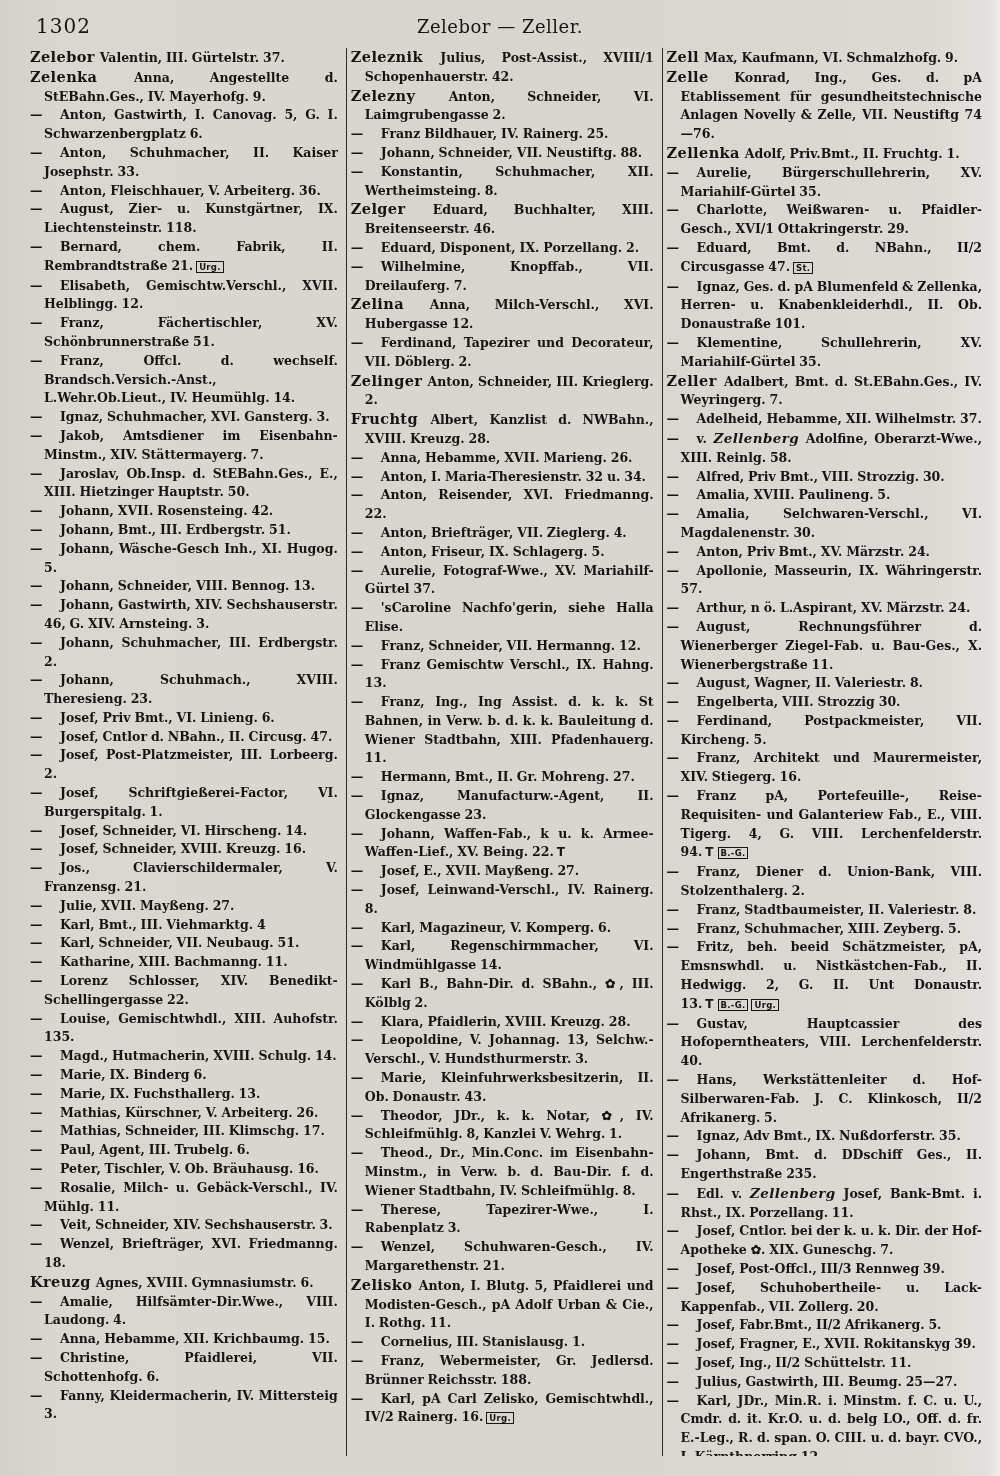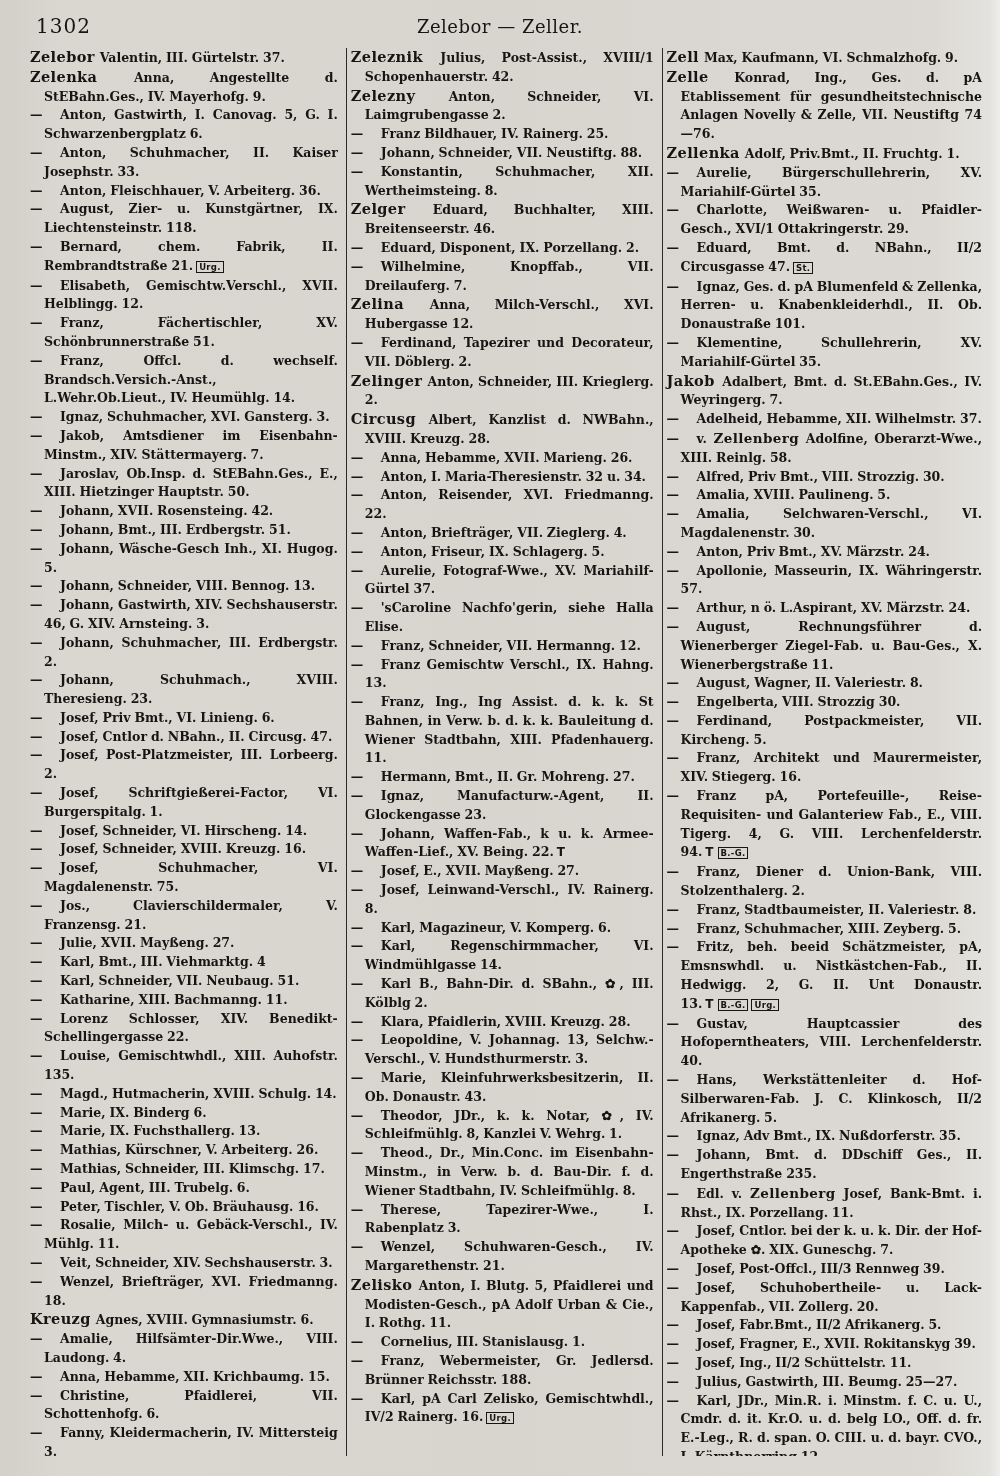--- a/index.html
+++ b/index.html
@@ -56,20 +56,21 @@
     text-indent:0;
     letter-spacing:0;
   }
   .lead{
     font-size:14.5px;
     letter-spacing:0.4px;
   }
   .bm{
     font-size:13.5px;
     letter-spacing:0.4px;
+    font-style:italic;
   }
   .badge{
     font-family:"DejaVu Sans", sans-serif;
     font-size:8.5px;
     font-weight:bold;
     border:1.5px solid #161513;
     padding:0 2px;
     margin-left:3px;
     white-space:nowrap;
     letter-spacing:0.3px;
@@ -113,21 +114,20 @@
       <p class="entry"><span class="dash">—</span>Johann, Schneider, VIII. Bennog. 13.</p>
       <p class="entry"><span class="dash">—</span>Johann, Gastwirth, XIV. Sechshauserstr. 46, G. XIV. Arnsteing. 3.</p>
       <p class="entry"><span class="dash">—</span>Johann, Schuhmacher, III. Erdbergstr. 2.</p>
       <p class="entry"><span class="dash">—</span>Johann, Schuhmach., XVIII. Theresieng. 23.</p>
       <p class="entry"><span class="dash">—</span>Josef, Priv Bmt., VI. Linieng. 6.</p>
       <p class="entry"><span class="dash">—</span>Josef, Cntlor d. NBahn., II. Circusg. 47.</p>
       <p class="entry"><span class="dash">—</span>Josef, Post-Platzmeister, III. Lorbeerg. 2.</p>
       <p class="entry"><span class="dash">—</span>Josef, Schriftgießerei-Factor, VI. Burgerspitalg. 1.</p>
       <p class="entry"><span class="dash">—</span>Josef, Schneider, VI. Hirscheng. 14.</p>
       <p class="entry"><span class="dash">—</span>Josef, Schneider, XVIII. Kreuzg. 16.</p>
-      <p class="entry"><span class="dash">—</span>Josef, Schuhmacher, VI. Magdalenenstr. 75.</p>
       <p class="entry"><span class="dash">—</span>Jos., Clavierschildermaler, V. Franzensg. 21.</p>
       <p class="entry"><span class="dash">—</span>Julie, XVII. Mayßeng. 27.</p>
       <p class="entry"><span class="dash">—</span>Karl, Bmt., III. Viehmarktg. 4</p>
       <p class="entry"><span class="dash">—</span>Karl, Schneider, VII. Neubaug. 51.</p>
       <p class="entry"><span class="dash">—</span>Katharine, XIII. Bachmanng. 11.</p>
       <p class="entry"><span class="dash">—</span>Lorenz Schlosser, XIV. Benedikt-Schellingergasse 22.</p>
       <p class="entry"><span class="dash">—</span>Louise, Gemischtwhdl., XIII. Auhofstr. 135.</p>
       <p class="entry"><span class="dash">—</span>Magd., Hutmacherin, XVIII. Schulg. 14.</p>
       <p class="entry"><span class="dash">—</span>Marie, IX. Binderg 6.</p>
       <p class="entry"><span class="dash">—</span>Marie, IX. Fuchsthallerg. 13.</p>
@@ -149,21 +149,21 @@
       <p class="entry"><span class="lead">Zelezny </span>Anton, Schneider, VI. Laimgrubengasse 2.</p>
       <p class="entry"><span class="dash">—</span>Franz Bildhauer, IV. Rainerg. 25.</p>
       <p class="entry"><span class="dash">—</span>Johann, Schneider, VII. Neustiftg. 88.</p>
       <p class="entry"><span class="dash">—</span>Konstantin, Schuhmacher, XII. Wertheimsteing. 8.</p>
       <p class="entry"><span class="lead">Zelger </span>Eduard, Buchhalter, XIII. Breitenseerstr. 46.</p>
       <p class="entry"><span class="dash">—</span>Eduard, Disponent, IX. Porzellang. 2.</p>
       <p class="entry"><span class="dash">—</span>Wilhelmine, Knopffab., VII. Dreilauferg. 7.</p>
       <p class="entry"><span class="lead">Zelina </span>Anna, Milch-Verschl., XVI. Hubergasse 12.</p>
       <p class="entry"><span class="dash">—</span>Ferdinand, Tapezirer und Decorateur, VII. Döblerg. 2.</p>
       <p class="entry"><span class="lead">Zelinger </span>Anton, Schneider, III. Krieglerg. 2.</p>
-      <p class="entry"><span class="lead">Circusg </span>Albert, Kanzlist d. NWBahn., XVIII. Kreuzg. 28.</p>
+      <p class="entry"><span class="lead">Fruchtg </span>Albert, Kanzlist d. NWBahn., XVIII. Kreuzg. 28.</p>
       <p class="entry"><span class="dash">—</span>Anna, Hebamme, XVII. Marieng. 26.</p>
       <p class="entry"><span class="dash">—</span>Anton, I. Maria-Theresienstr. 32 u. 34.</p>
       <p class="entry"><span class="dash">—</span>Anton, Reisender, XVI. Friedmanng. 22.</p>
       <p class="entry"><span class="dash">—</span>Anton, Briefträger, VII. Zieglerg. 4.</p>
       <p class="entry"><span class="dash">—</span>Anton, Friseur, IX. Schlagerg. 5.</p>
       <p class="entry"><span class="dash">—</span>Aurelie, Fotograf-Wwe., XV. Mariahilf-Gürtel 37.</p>
       <p class="entry"><span class="dash">—</span>'sCaroline Nachfo'gerin, siehe Halla Elise.</p>
       <p class="entry"><span class="dash">—</span>Franz, Schneider, VII. Hermanng. 12.</p>
       <p class="entry"><span class="dash">—</span>Franz Gemischtw Verschl., IX. Hahng. 13.</p>
       <p class="entry"><span class="dash">—</span>Franz, Ing., Ing Assist. d. k. k. St Bahnen, in Verw. b. d. k. k. Bauleitung d. Wiener Stadtbahn, XIII. Pfadenhauerg. 11.</p>
@@ -189,21 +189,21 @@
     </div>
   <div class="col">
       <p class="entry"><span class="lead">Zell </span>Max, Kaufmann, VI. Schmalzhofg. 9.</p>
       <p class="entry"><span class="lead">Zelle </span>Konrad, Ing., Ges. d. pA Etablissement für gesundheitstechnische Anlagen Novelly &amp; Zelle, VII. Neustiftg 74—76.</p>
       <p class="entry"><span class="lead">Zellenka </span>Adolf, Priv.Bmt., II. Fruchtg. 1.</p>
       <p class="entry"><span class="dash">—</span>Aurelie, Bürgerschullehrerin, XV. Mariahilf-Gürtel 35.</p>
       <p class="entry"><span class="dash">—</span>Charlotte, Weißwaren- u. Pfaidler-Gesch., XVI/1 Ottakringerstr. 29.</p>
       <p class="entry"><span class="dash">—</span>Eduard, Bmt. d. NBahn., II/2 Circusgasse 47.<span class="badge">St.</span></p>
       <p class="entry"><span class="dash">—</span>Ignaz, Ges. d. pA Blumenfeld &amp; Zellenka, Herren- u. Knabenkleiderhdl., II. Ob. Donaustraße 101.</p>
       <p class="entry"><span class="dash">—</span>Klementine, Schullehrerin, XV. Mariahilf-Gürtel 35.</p>
-      <p class="entry"><span class="lead">Jakob </span>Adalbert, Bmt. d. St.EBahn.Ges., IV. Weyringerg. 7.</p>
+      <p class="entry"><span class="lead">Zeller </span>Adalbert, Bmt. d. St.EBahn.Ges., IV. Weyringerg. 7.</p>
       <p class="entry"><span class="dash">—</span>Adelheid, Hebamme, XII. Wilhelmstr. 37.</p>
       <p class="entry"><span class="dash">—</span>v. <span class="bm">Zellenberg</span> Adolfine, Oberarzt-Wwe., XIII. Reinlg. 58.</p>
       <p class="entry"><span class="dash">—</span>Alfred, Priv Bmt., VIII. Strozzig. 30.</p>
       <p class="entry"><span class="dash">—</span>Amalia, XVIII. Paulineng. 5.</p>
       <p class="entry"><span class="dash">—</span>Amalia, Selchwaren-Verschl., VI. Magdalenenstr. 30.</p>
       <p class="entry"><span class="dash">—</span>Anton, Priv Bmt., XV. Märzstr. 24.</p>
       <p class="entry"><span class="dash">—</span>Apollonie, Masseurin, IX. Währingerstr. 57.</p>
       <p class="entry"><span class="dash">—</span>Arthur, n ö. L.Aspirant, XV. Märzstr. 24.</p>
       <p class="entry"><span class="dash">—</span>August, Rechnungsführer d. Wienerberger Ziegel-Fab. u. Bau-Ges., X. Wienerbergstraße 11.</p>
       <p class="entry"><span class="dash">—</span>August, Wagner, II. Valeriestr. 8.</p>

